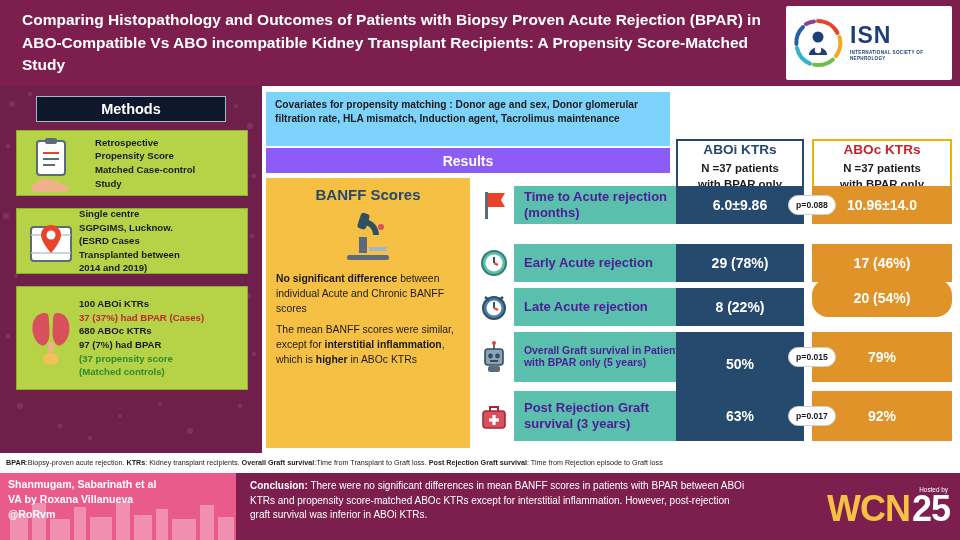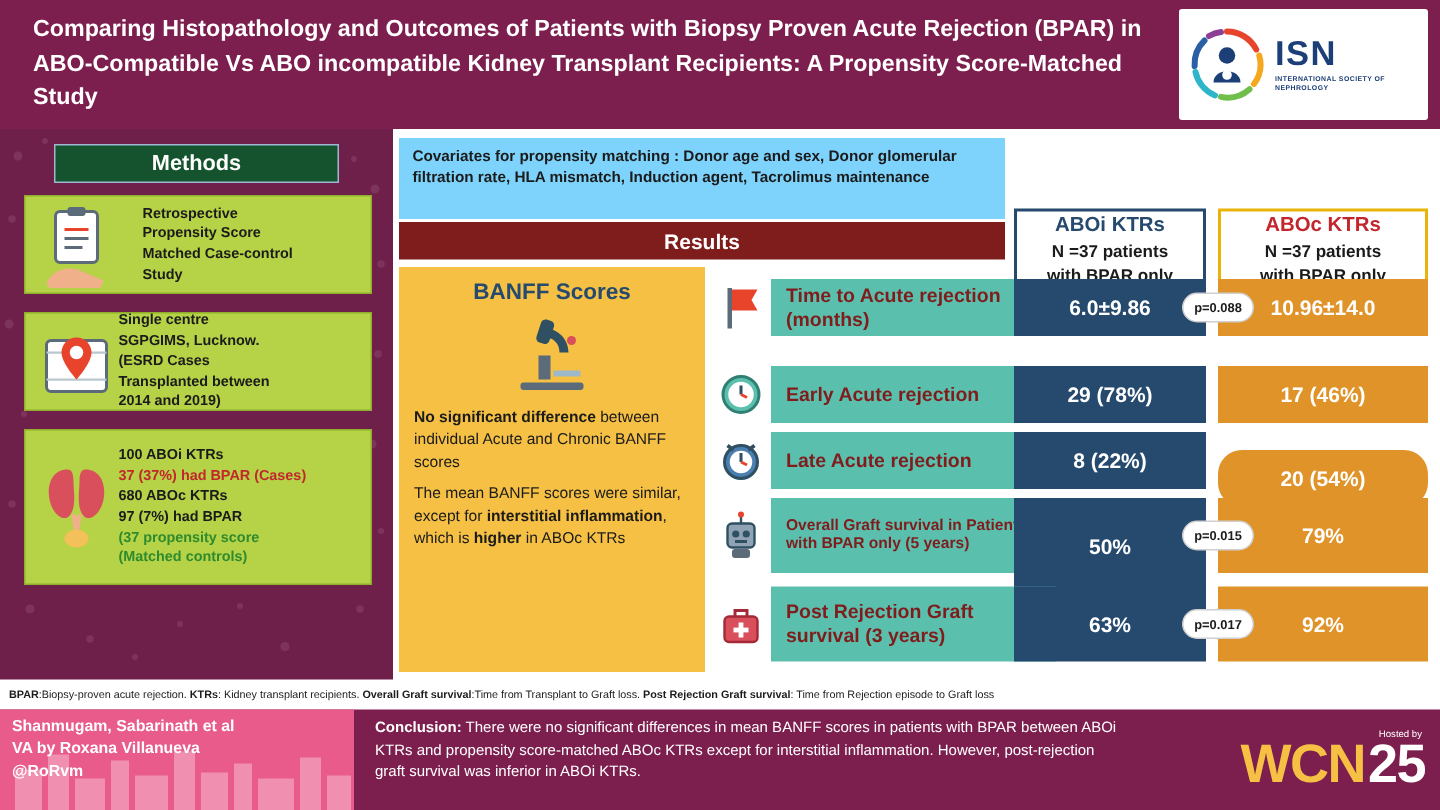--- a/index.html
+++ b/index.html
@@ -41,21 +41,21 @@
 
   
   .left-panel {
     position: absolute; left: 0; top: 86px; width: 262px; height: 367px;
     background: #6e1f4a;
     overflow: hidden;
   }
   .dots { position: absolute; inset: 0; opacity: .35; }
   .methods-tab {
     position: absolute; left: 36px; top: 10px; width: 190px; height: 26px;
-    background: #14532d; color: #ffffff;
+    background: #0f172a; color: #ffffff;
     display: flex; align-items: center; justify-content: center;
     font-size: 14.5px; font-weight: bold;
     border: 1px solid #9db8d0;
   }
   .method-card {
     position: absolute; left: 16px; width: 232px;
     background: #b6d246;
     border: 1px solid #8fae2c;
     display: flex; align-items: center;
     padding: 6px 8px;
@@ -71,21 +71,21 @@
   
   .covariates {
     position: absolute; left: 266px; top: 92px; width: 404px; height: 54px;
     background: #7dd3fc;
     color: #1b1b1b;
     font-size: 10.2px; font-weight: bold; line-height: 1.42;
     padding: 6px 9px;
   }
   .results-bar {
     position: absolute; left: 266px; top: 148px; width: 404px; height: 25px;
-    background: #7f1d1d; color: #fff;
+    background: #8b5cf6; color: #fff;
     display: flex; align-items: center; justify-content: center;
     font-size: 14px; font-weight: bold;
   }
 
   
   .col-head {
     position: absolute; top: 92px; height: 81px;
     display: flex; flex-direction: column; align-items: center; 
     font-size: 11.4px; font-weight: bold; line-height: 1.35; text-align: center;
     background: #ffffff;
@@ -112,21 +112,21 @@
   .banff-text b { font-weight: bold; margin-top: 36px; }
 
   
   .row { position: absolute; left: 476px; height: 38px; }
   .row-icon {
     position: absolute; left: 0; top: 0; width: 36px; height: 38px;
     display: flex; align-items: center; justify-content: center;
   }
   .row-label {
     position: absolute; left: 38px; width: 190px; height: 38px;
-    background: #5bbfae; color: #7f1d1d;
+    background: #5bbfae; color: #4c1d95;
     display: flex; align-items: center;
     padding: 0 10px;
     font-size: 13px; font-weight: bold; line-height: 1.2;
   }
   .row-label.small { font-size: 10.4px; }
   .val {
     position: absolute; height: 38px;
     display: flex; align-items: center; justify-content: center;
     font-size: 14px; font-weight: bold; color: #ffffff;
   }
@@ -357,21 +357,21 @@
       <circle cx="15" cy="17" r="11" fill="#4a7fb0" stroke="#2f4f63" stroke-width="2"></circle>
       <circle cx="15" cy="17" r="7.5" fill="#ffffff"></circle>
       <line x1="15" y1="17" x2="15" y2="11" stroke="#2f4f63" stroke-width="2"></line>
       <line x1="15" y1="17" x2="19" y2="19" stroke="#e8442c" stroke-width="2"></line>
       <path d="M6 6 L10 9 M24 6 L20 9" stroke="#2f4f63" stroke-width="2.5"></path>
     </svg>
   </div>
   <div class="row-label">Late Acute rejection</div>
 </div>
 <div class="val val-a" style="top:288px;">8 (22%)</div>
-<div class="val val-b" style="top:300px;border-radius:16px;">20 (54%)</div>
+<div class="val val-b" style="top:279px;border-radius:16px;">20 (54%)</div>
 
 <div class="row" style="top:332px; height:50px; width:230px;">
   <div class="row-icon" style="height:50px;">
     <svg width="30" height="34" viewBox="0 0 30 34">
       <rect x="6" y="9" width="18" height="16" rx="3" fill="#8fa3b4" stroke="#2f4f63" stroke-width="1.6"></rect>
       <circle cx="11.5" cy="16" r="2.4" fill="#2f4f63"></circle>
         <circle cx="18.5" cy="16" r="2.4" fill="#2f4f63"></circle>
       <rect x="11" y="20" width="8" height="2" fill="#2f4f63"></rect>
       <line x1="15" y1="4" x2="15" y2="9" stroke="#2f4f63" stroke-width="1.6"></line>
         <circle cx="15" cy="3" r="2" fill="#e8442c"></circle>

